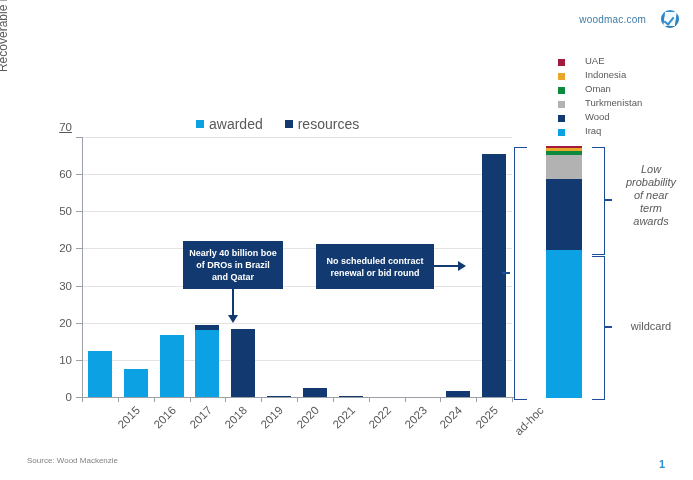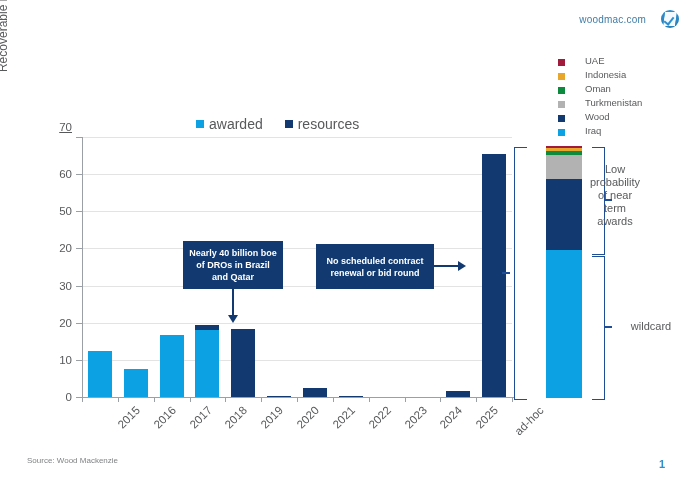--- a/index.html
+++ b/index.html
@@ -254,21 +254,21 @@
       <div class="seg" style="background: rgb(14, 138, 62); height: 4.23206px; bottom: 243.151px; position: absolute;"></div>
       <div class="seg" style="background: rgb(232, 167, 43); height: 2.69313px; bottom: 247.383px; position: absolute;"></div>
       <div class="seg" style="background: rgb(160, 27, 60); height: 1.92366px; bottom: 250.076px; position: absolute;"></div>
     </div>
 
   <div class="brace" style="left:514px;top:147px;width:12px;height:251px;"></div>
   <div class="brace-nub" style="left:502px;top:272px;"></div>
 
   <div class="brace right-open" style="left:592px;top:147px;width:12px;height:106px;"></div>
   <div class="brace-nub" style="left:604px;top:199px;"></div>
-  <div class="brace-label" style="left:578px;top:163px;width:74px;" id="braceLbl0">
+  <div class="brace-label" style="left:614px;top:163px;width:74px;font-style:italic;" id="braceLbl0">
       <div>Low</div>
       <div>probability</div>
       <div>of near</div>
       <div>term</div>
       <div>awards</div>
     </div>
 
   <div class="brace right-open" style="left:592px;top:256px;width:12px;height:142px;"></div>
   <div class="brace-nub" style="left:604px;top:326px;"></div>
   <div class="brace-label" style="left:614px;top:320px;width:74px;" id="braceLbl1">

